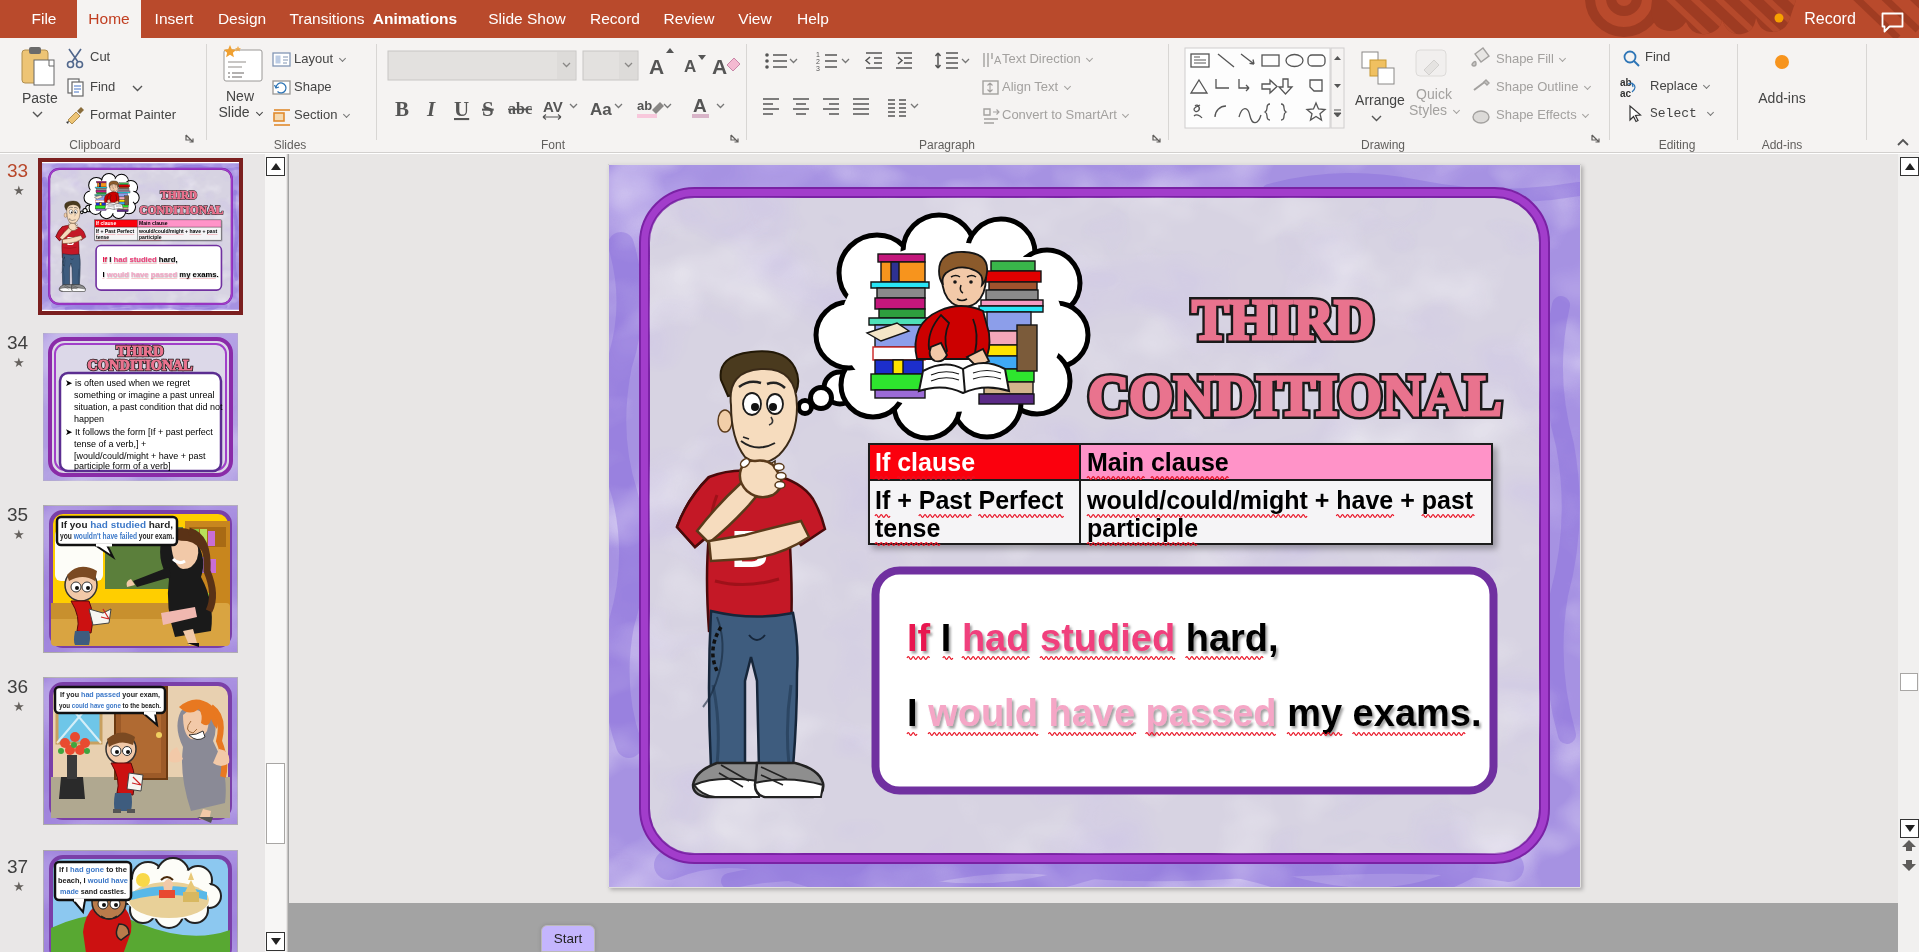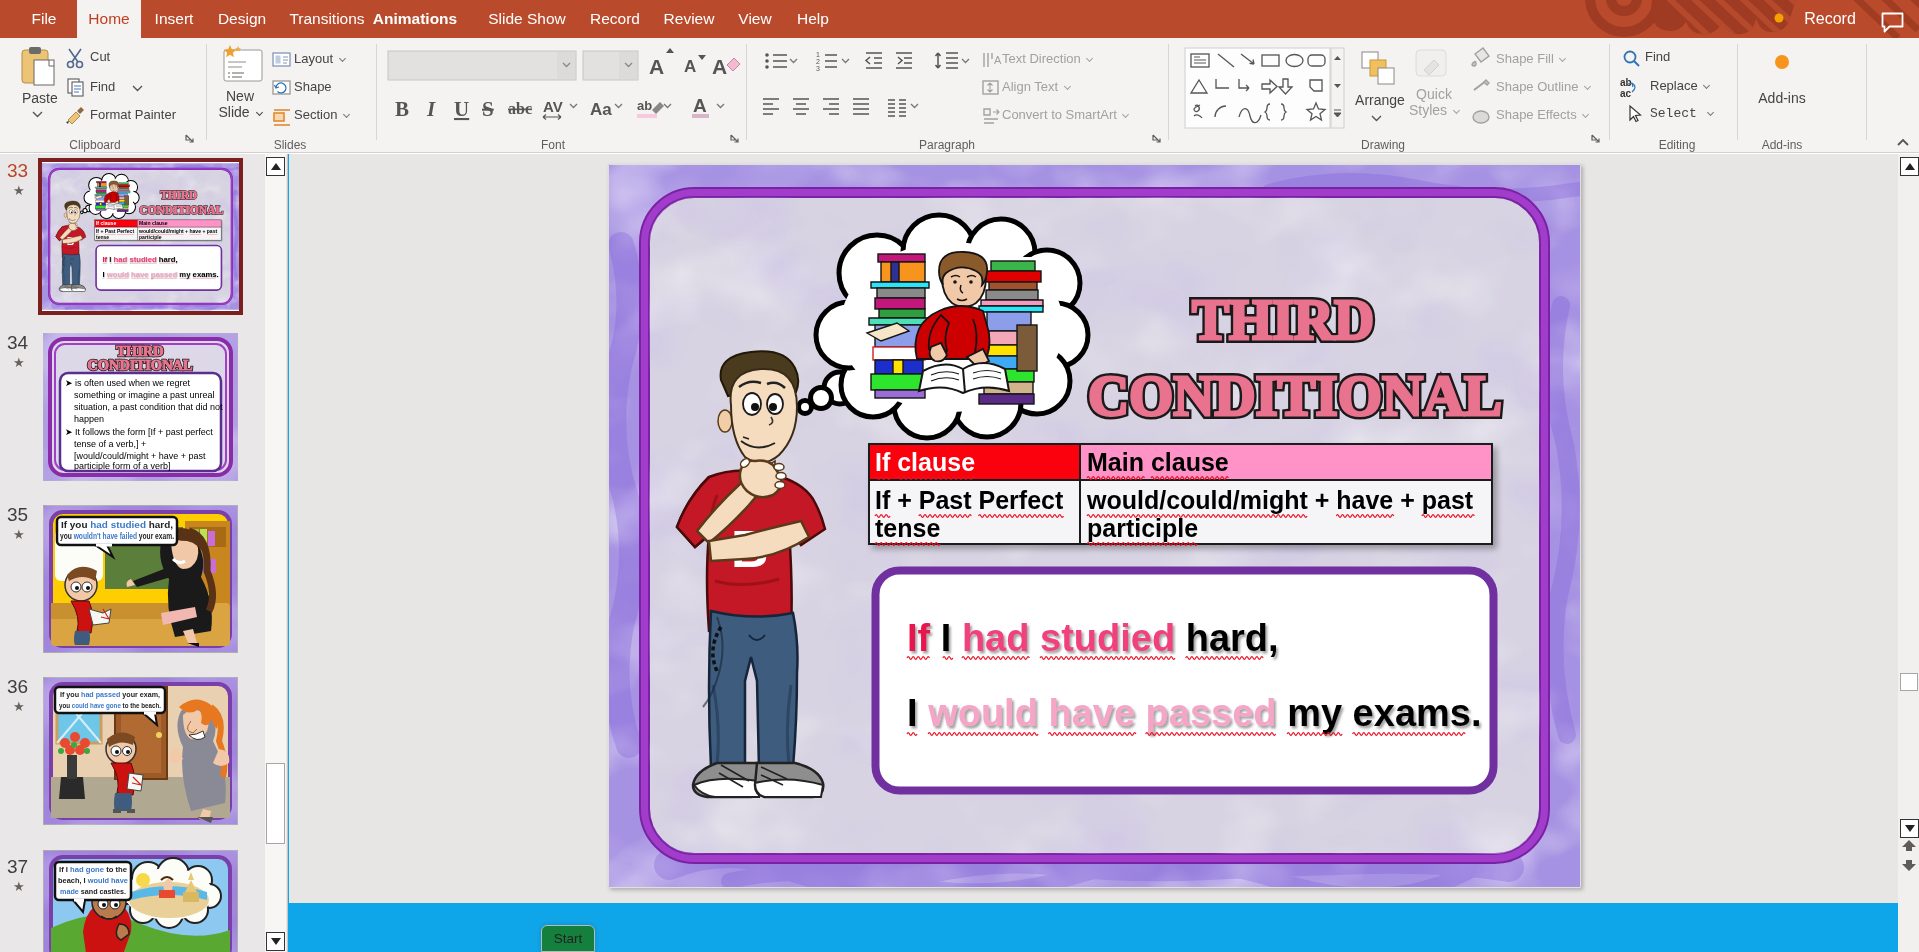--- a/index.html
+++ b/index.html
@@ -5,21 +5,21 @@
 *{box-sizing:border-box;}
 #titlebar{position:absolute;left:0;top:0;width:1919px;height:38px;background:#B94A2C;}
 .tab{position:absolute;top:0;height:38px;line-height:38px;color:#fff;font-size:15.5px;text-align:center;}
 #hometab{position:absolute;background:#F5F3F2;color:#C13E21;}
 #ribbon{position:absolute;left:0;top:38px;width:1919px;height:115px;background:#F5F3F2;border-bottom:1px solid #D2D0CE;}
 .gsep{position:absolute;top:6px;height:96px;width:1px;background:#D8D6D4;}
 .glabel{position:absolute;top:100px;height:15px;font-size:12px;color:#605E5C;text-align:center;white-space:nowrap;}
 .it{position:absolute;font-size:13px;color:#444;white-space:nowrap;}
 .itg{position:absolute;font-size:13px;color:#A3A19F;white-space:nowrap;}
 .cv{display:inline-block;width:5px;height:5px;border-right:1.5px solid currentColor;border-bottom:1.5px solid currentColor;transform:rotate(45deg);vertical-align:2px;margin-left:3px;}
-#main{position:absolute;left:0;top:154px;width:1919px;height:798px;background:#0ea5e9;}
+#main{position:absolute;left:0;top:154px;width:1919px;height:798px;background:#a3a3a3;}
 #thumbs{position:absolute;left:0;top:0;width:288px;height:798px;background:#E9E7E7;border-right:1px solid #C6C4C2;}
 #canvas{position:absolute;left:289px;top:0;width:1609px;height:749px;background:#E8E6E5;}
 #notes{position:absolute;left:289px;top:749px;width:1609px;height:49px;background:#E8E6E5;border-top:1px solid #C8C6C4;}
 #rsb{position:absolute;left:1898px;top:0;width:21px;height:798px;background:#F1F0EF;}
 .num{position:absolute;font-size:19px;color:#3F3F3F;}
 .star{position:absolute;font-size:13px;color:#66625E;}
 .sbbtn{position:absolute;width:19px;height:19px;background:#fff;border:1px solid #333;display:flex;align-items:center;justify-content:center;}
 .tri{width:0;height:0;}
 </style></head>
 <body>
@@ -754,13 +754,13 @@
     <div style="position:absolute;left:2px;top:519px;width:18px;height:18px;background:#fff;border:1px solid #A8A6A4;"></div>
     <div class="sbbtn" style="left:2px;top:665px;">
         <div class="tri" style="border-left:5px solid transparent;border-right:5px solid transparent;border-top:7px solid #222;"></div>
       </div>
     <svg width="18" height="36" style="position:absolute;left:2px;top:686px;" fill="#5E5C5A">
       <path d="M9,0 l7,7 h-4 v4 h-6 v-4 h-4 z"></path>
       <path d="M9,17 l7,-7 h-4 v-4 h-6 v4 h-4 z" transform="translate(0,14)"></path>
     </svg>
   </div>
 </div>
-<div style="position:absolute;left:541px;top:925px;width:54px;height:27px;background:#15803d;border:1px solid #BBB9B7;border-radius:6px 6px 0 0;box-shadow:0 0 4px rgba(0,0,0,0.15);font-size:13.5px;color:#222;text-align:center;line-height:26px;">Start</div>
+<div style="position:absolute;left:541px;top:925px;width:54px;height:27px;background:#c4b5fd;border:1px solid #BBB9B7;border-radius:6px 6px 0 0;box-shadow:0 0 4px rgba(0,0,0,0.15);font-size:13.5px;color:#222;text-align:center;line-height:26px;">Start</div>
 
 </body></html>

